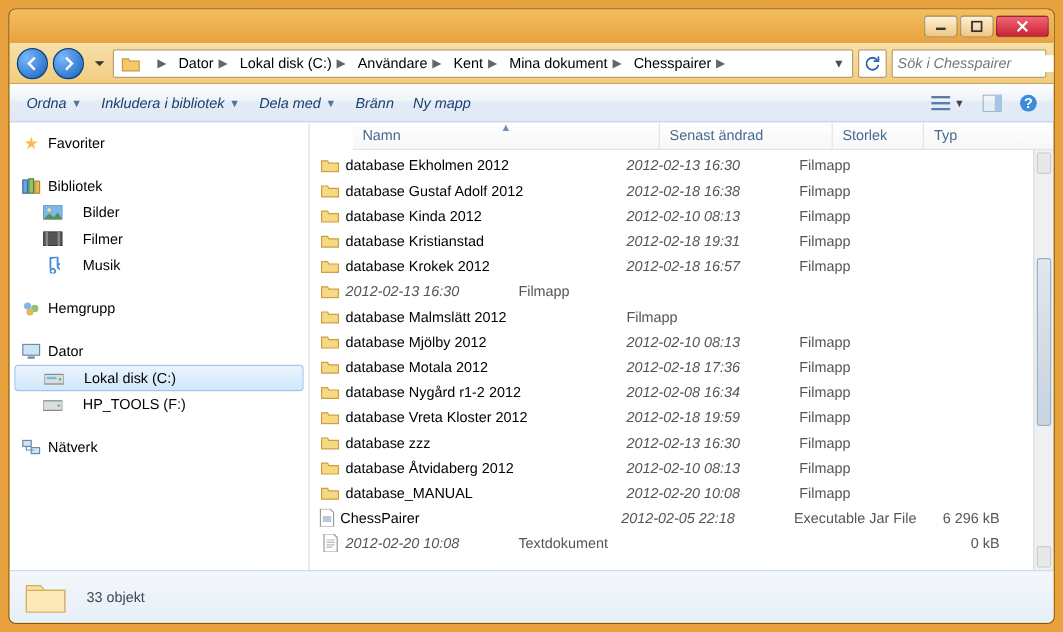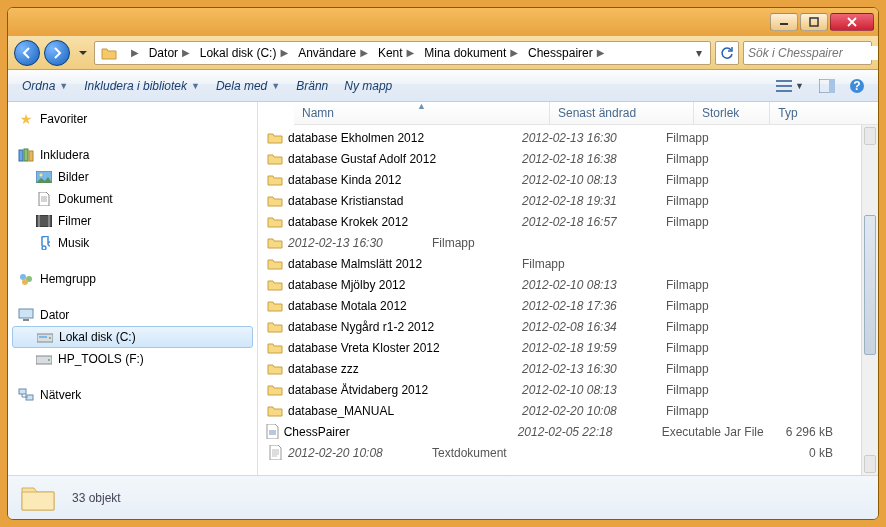--- a/index.html
+++ b/index.html
@@ -33,21 +33,21 @@
 .tool-spacer { flex:1; }
 .tool-icon-btn { width:26px; height:24px; display:flex; align-items:center; justify-content:center; cursor:pointer; border-radius:3px; }
 .view-btn { width:40px; display:flex; align-items:center; justify-content:center; gap:3px;}
 
 .body { flex:1; display:flex; overflow:hidden; }
 
 .sidebar { width:250px; background:#fff; border-right:1px solid #e0e0e0; padding:6px 0; overflow-y:auto; }
 .side-group { margin-bottom:14px; }
 .side-head { display:flex; align-items:center; gap:6px; padding:3px 10px; cursor:pointer; }
 .side-head .ico { width:16px; height:16px; display:flex; align-items:center; justify-content:center; }
-.side-item { display:flex; align-items:center; gap:6px; padding:3px 10px 3px 28px; cursor:pointer; }
+.side-item { display:flex; align-items:center; gap:17px; padding:3px 10px 3px 28px; cursor:pointer; }
 .side-item.selected { background: linear-gradient(#eaf4fd,#d0e7fb); border:1px solid #a0c8ee; border-radius:3px; margin:0 4px; padding:2px 6px 2px 24px; }
 .side-item .ico { width:16px; height:16px; display:flex; align-items:center; justify-content:center; }
 
 .filearea { flex:1; display:flex; flex-direction:column; overflow:hidden; }
 .columns { display:flex; border-bottom:1px solid #e4e4e4; background: linear-gradient(#fff,#f7f7f7); height:23px;margin-left:36px; }
 .col { padding:4px 8px; color:#47698f; border-right:1px solid #e4e4e4; cursor:pointer; display:flex; align-items:center; gap:4px; position:relative;}
 .col.name { flex:0 0 256px; }
 .col.modified { flex:0 0 144px; }
 .col.type { flex:0 0 124px; }
 .col.size { flex:1; text-align:right; justify-content:flex-end; padding-right:30px;}
@@ -219,40 +219,31 @@
       </div>
       <div class="side-group">
         <div class="side-head">
             <span class="ico">
               <svg width="16" height="14">
                 <rect x="1" y="2" width="4" height="11" fill="#6aa7e8" stroke="#3a6aa0"></rect>
                 <rect x="6" y="1" width="4" height="12" fill="#8fc178" stroke="#4e8540"></rect>
                 <rect x="11" y="3" width="4" height="10" fill="#e6b85c" stroke="#b08830"></rect>
               </svg>
             </span>
-            <span>Inkludera</span>
+            <span>Bibliotek</span>
           </div>
         <div class="side-item">
             <span class="ico">
               <svg width="16" height="12">
                 <rect width="16" height="12" fill="#7bb8e8" stroke="#4a80b0"></rect>
                 <circle cx="5" cy="4" r="1.5" fill="#ffe680"></circle>
                 <path d="M0 12l5-5 4 3 3-4 4 6z" fill="#5a9050"></path>
               </svg>
             </span>
             <span>Bilder</span>
-          </div>
-        <div class="side-item">
-            <span class="ico">
-              <svg width="12" height="14">
-                <path d="M1 0h7l3 3v11H1z" fill="#fff" stroke="#888"></path>
-                <path d="M3 5h6M3 7h6M3 9h6" stroke="#aaa"></path>
-              </svg>
-            </span>
-            <span>Dokument</span>
           </div>
         <div class="side-item">
             <span class="ico">
               <svg width="16" height="12">
                 <rect width="16" height="12" fill="#555" stroke="#222"></rect>
                 <rect x="2" y="0" width="2" height="12" fill="#888"></rect>
                 <rect x="12" y="0" width="2" height="12" fill="#888"></rect>
               </svg>
             </span>
             <span>Filmer</span>

